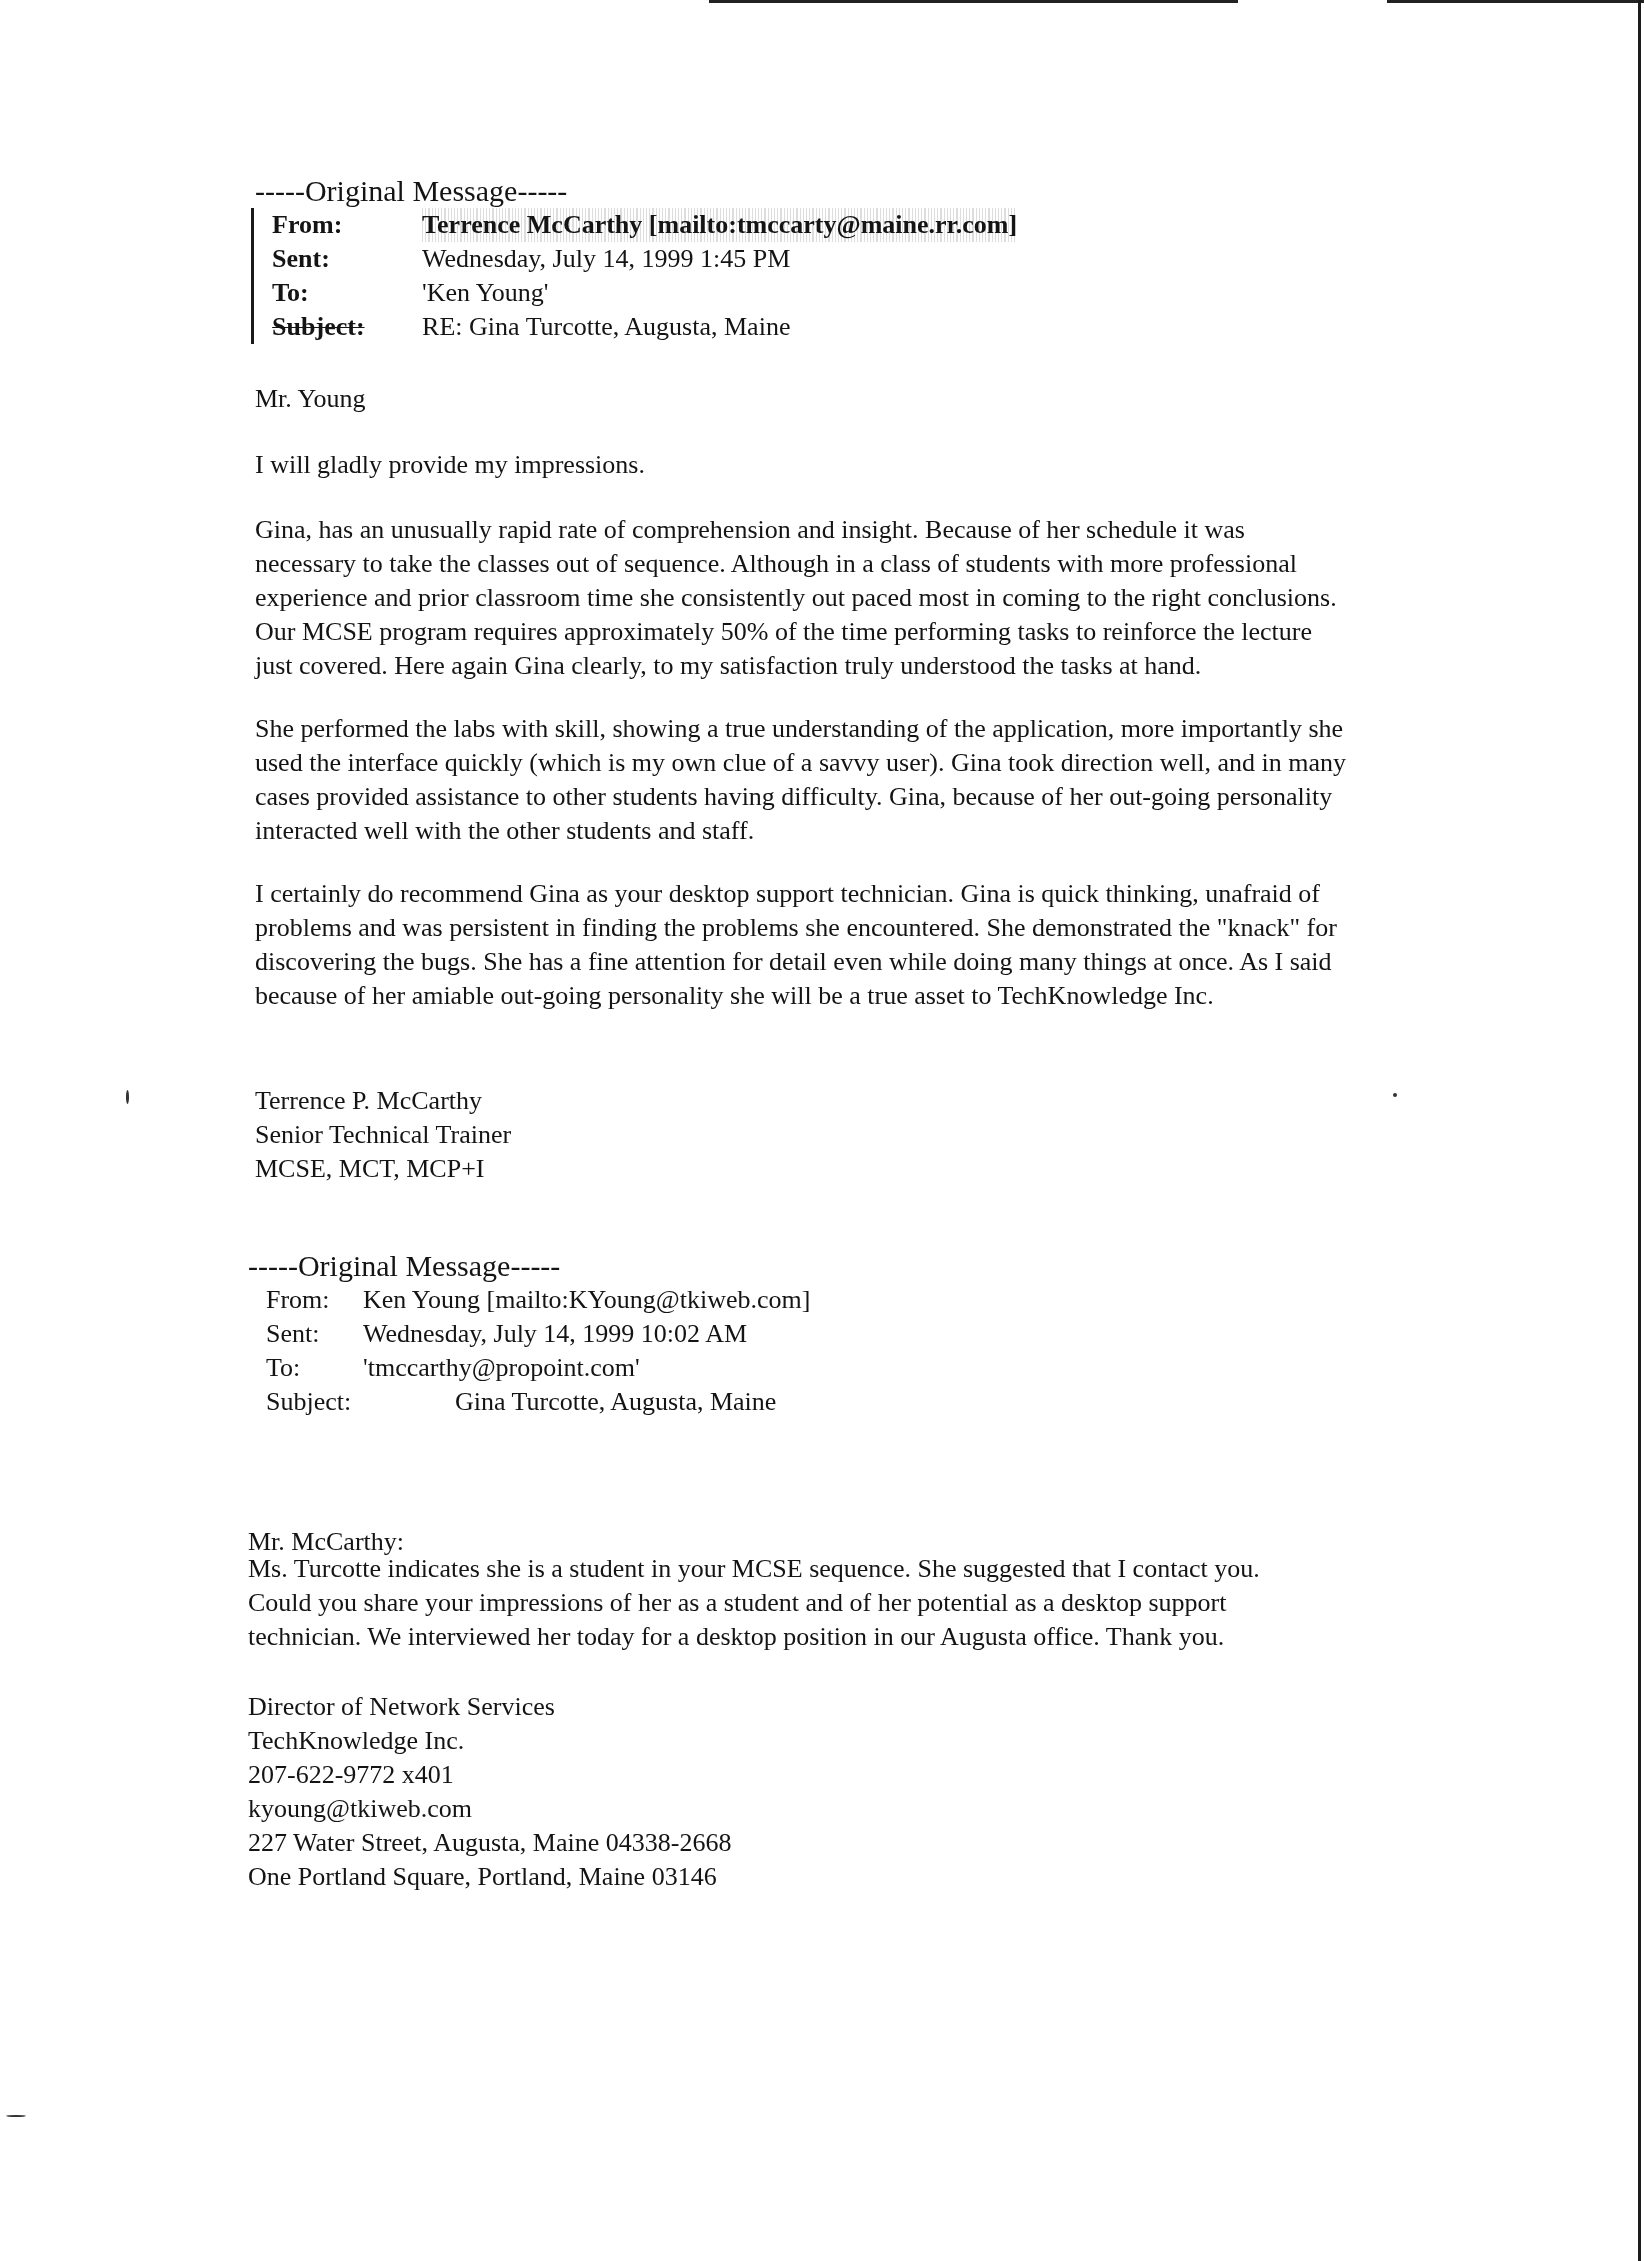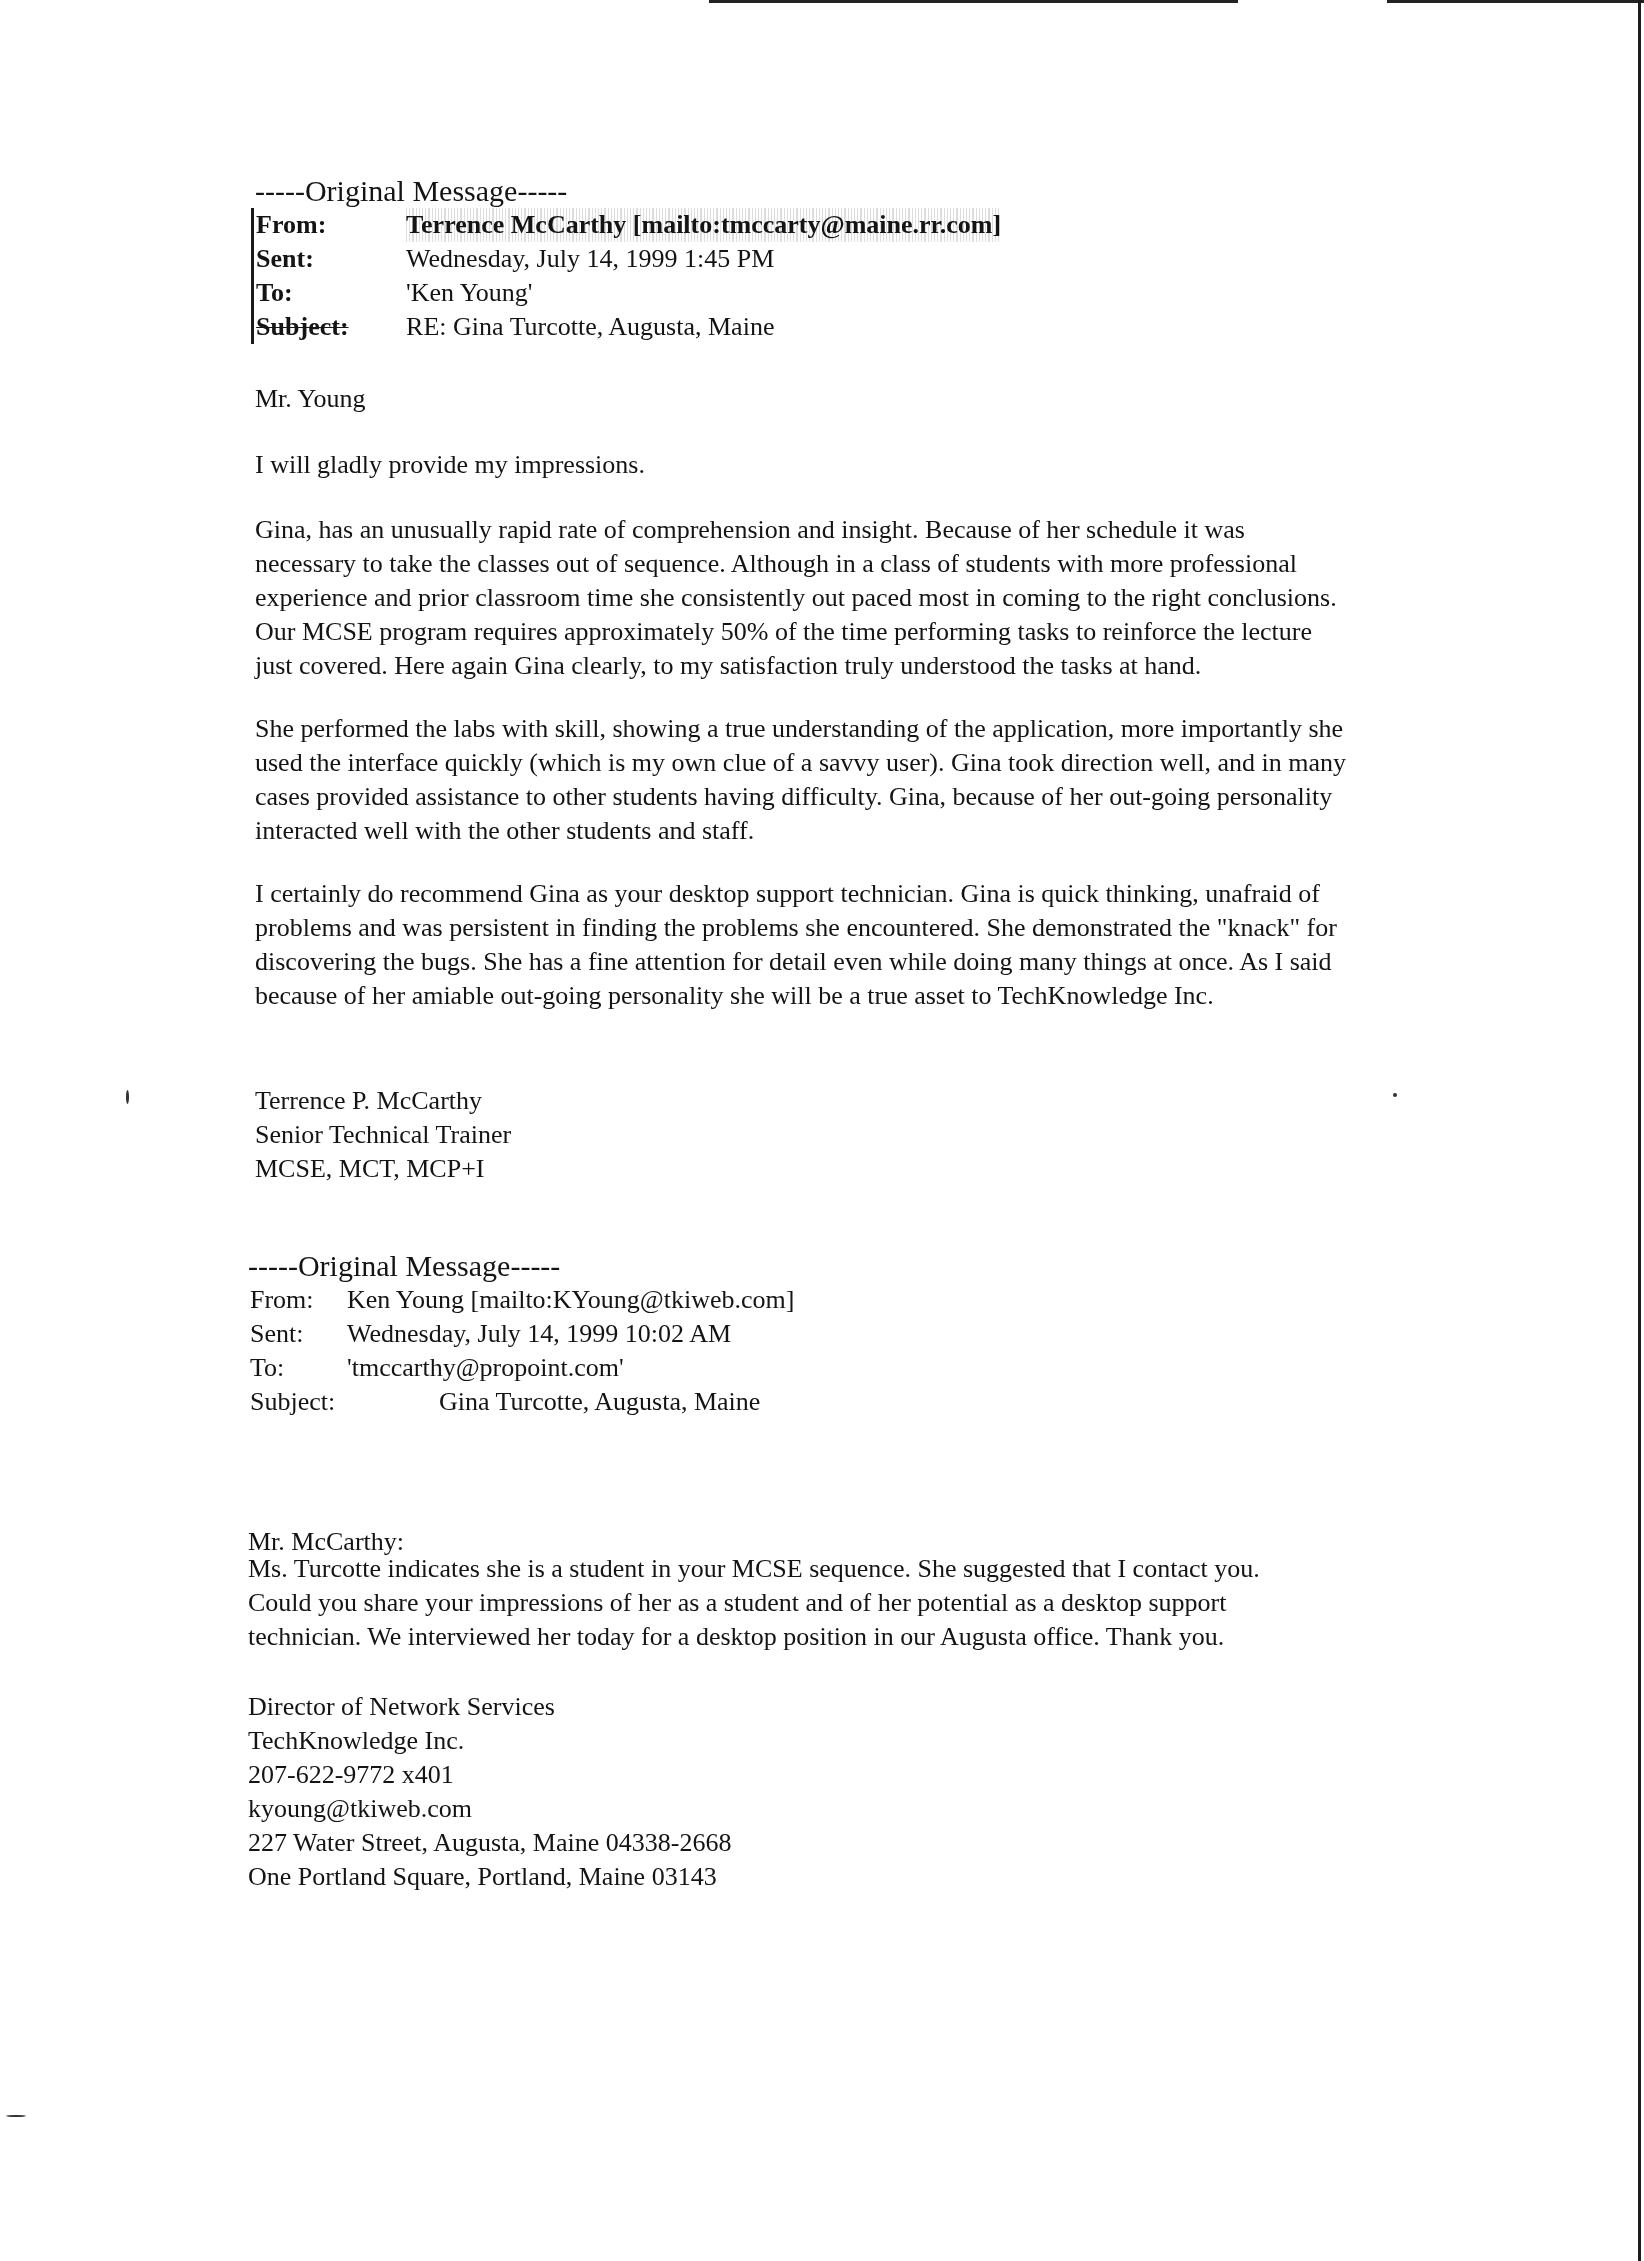--- a/index.html
+++ b/index.html
@@ -7,21 +7,21 @@
       width: 1645px; height: 2261px; position: relative; overflow: hidden;
       font-family: "Liberation Serif", "DejaVu Serif", serif;
       color: #141414;
     }
     .scan-top { position: absolute; top: 0; height: 2.6px; background: #222; }
     .scan-right { position: absolute; right: 3.9px; top: 0; width: 3.2px; height: 2261px; background: #1c1c1c; }
     .speck { position: absolute; background: #333; border-radius: 50%; }
 
     .block { position: absolute; left: 255px; font-size: 26px; line-height: 34px; }
     .hdr-sep { font-size: 30px; line-height: 34px; }
-    .hdr { position: relative; padding-left: 2px; }
+    .hdr { position: relative; padding-left: 18px; }
     .hdr1 { border-left: 3.9px solid #1a1a1a; margin-left: -3.9px; font-weight: normal; }
     .hdr-row { display: flex; height: 34px; line-height: 34px; }
     .hdr1 .hdr-label { width: 150px; }
     .hdr1 .hdr-from { font-weight: bold; background: repeating-linear-gradient(90deg, #ddd 0 1.3px, transparent 1.3px 3.2px); }
     .strike { text-decoration: line-through; text-decoration-thickness: 1.3px; }
     .para { margin: 0; white-space: pre-line; }
     .hdr2 .hdr-label { width: 97px; }
     .hdr2 .subject-value { padding-left: 92px; }
   </style>
 </head>
@@ -104,15 +104,15 @@
 <p class="block para" style="top:1552px;left:248px;">Ms. Turcotte indicates she is a student in your MCSE sequence.  She suggested that I contact you.
 Could you share your impressions of her as a student and of her potential as a desktop support
 technician.  We interviewed her today for a desktop position in our Augusta office.  Thank you.</p>
 
 <div class="block" style="top:1690px;left:248px;">
   <div>Director of Network Services</div>
   <div>TechKnowledge Inc.</div>
   <div>207-622-9772 x401</div>
   <div>kyoung@tkiweb.com</div>
   <div>227 Water Street, Augusta, Maine 04338-2668</div>
-  <div>One Portland Square, Portland, Maine 03143</div>
+  <div>One Portland Square, Portland, Maine 03146</div>
 </div>
 
 
 </body></html>

